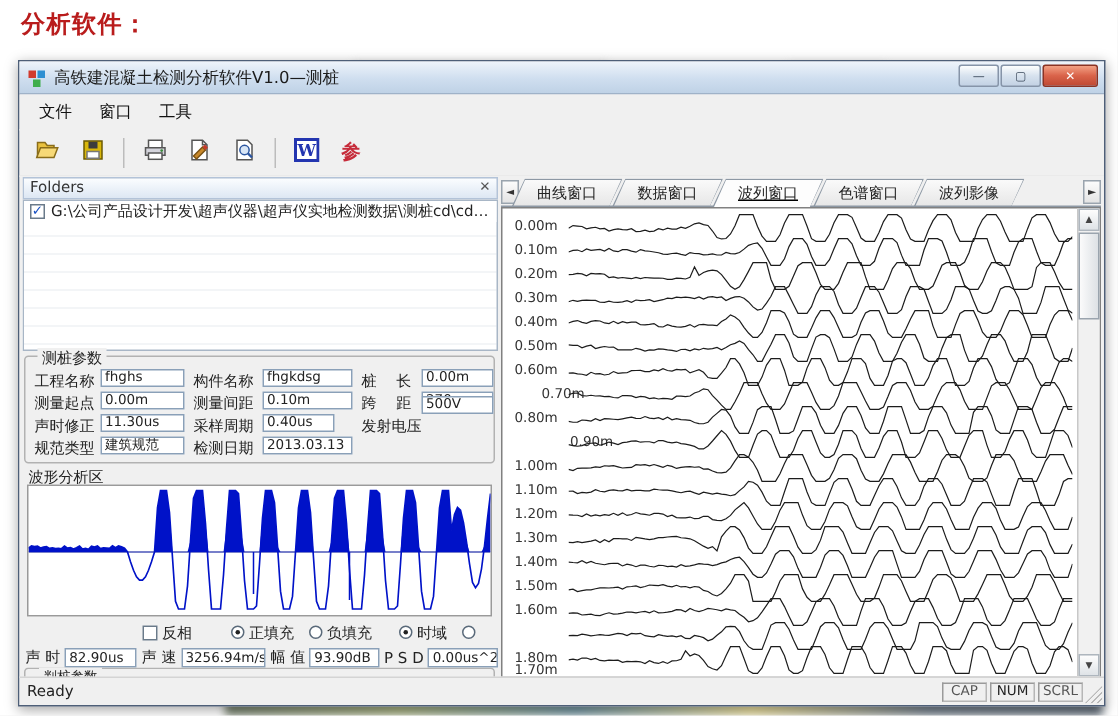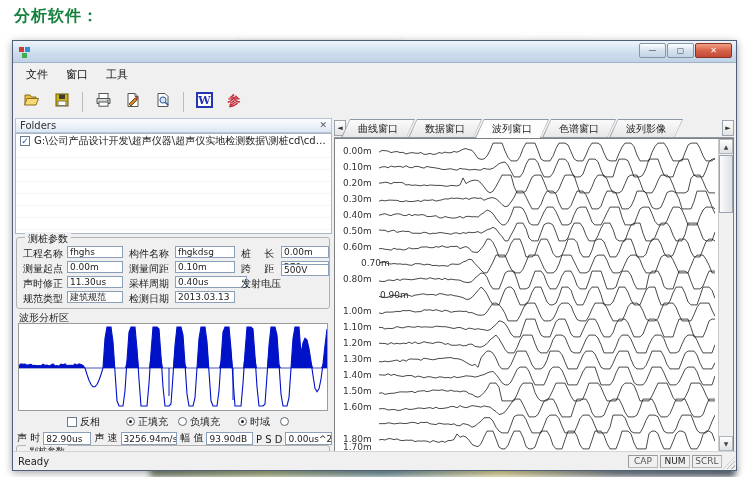--- a/index.html
+++ b/index.html
@@ -1,18 +1,18 @@
 <!DOCTYPE html>
 <html><head>
 <meta charset="utf-8">
 <style>
   html,body{margin:0;padding:0;}
   body{width:745px;height:477px;position:relative;background:#ffffff;overflow:hidden;
        font-family:"DejaVu Sans","Liberation Sans",sans-serif;-webkit-font-smoothing:antialiased;}
-  .heading{position:absolute;left:14px;top:6px;font-size:16px;font-weight:bold;color:#15803d;letter-spacing:1px;}
+  .heading{position:absolute;left:14px;top:6px;font-size:16px;font-weight:bold;color:#b91c1c;letter-spacing:1px;}
   
   .smudge{position:absolute;filter:blur(3px);opacity:.75;z-index:0;}
   .smudge.s1{left:235px;top:42px;width:170px;height:13px;background:#cfcfcf;}
   .smudge.s2{left:525px;top:43px;width:66px;height:11px;background:#d6d6d6;}
   .smudge.bottom{left:150px;top:467px;width:585px;height:10px;
     background:linear-gradient(90deg,#46563c,#7c8a4a,#3a6a7a,#d8c870,#405060,#2e3e4e);}
   
   .window{position:absolute;left:12px;top:40px;width:723px;height:429px;z-index:2;
     background:#f0f0f0;border:1px solid #4e5f78;box-shadow:0 2px 8px rgba(0,0,0,.35);}
   .titlebar{position:absolute;left:0;top:0;right:0;height:22px;
@@ -78,21 +78,21 @@
   .tab-arrow{position:absolute;top:2px;width:12px;height:16px;border:1px solid #9aa4ae;background:linear-gradient(#fcfcfc,#e4e4e4);
     font-size:7px;color:#333;display:flex;align-items:center;justify-content:center;box-sizing:border-box;}
   .tab-arrow.left{left:0;}
   .tab-arrow.right{right:0;}
   .tabs{position:absolute;left:14px;top:1px;height:19px;display:flex;}
   .tab{position:relative;height:19px;margin-left:-7px;clip-path:polygon(9px 0,100% 0,calc(100% - 9px) 100%,0 100%);
     background:#8d98a4;padding:1px 1px 0 1px;box-sizing:border-box;}
   .tab-inner{height:100%;clip-path:polygon(8px 0,100% 0,calc(100% - 8px) 100%,0 100%);
     background:linear-gradient(#fafafa,#e6e6e6);display:flex;align-items:center;justify-content:center;
     font-size:10px;color:#222;padding:0 16px;box-sizing:border-box;white-space:nowrap;}
-  .tab.active{z-index:3;}
+  .tab.active{z-index:3;text-decoration:underline;}
   .tab.active .tab-inner{background:#fdfdfd;}
   .strip-base{position:absolute;left:0;right:0;top:19px;height:1px;background:#8d98a4;z-index:1;}
   .wave-panel{position:absolute;left:0;top:20px;right:0;bottom:0;background:#fff;border:1px solid #808080;box-sizing:border-box;}
   .row-label{position:absolute;font-size:9px;color:#333;left:8px;}
   .wave-svg{position:absolute;left:44px;top:0;}
   .vscroll{position:absolute;top:0;right:0;width:15px;bottom:0;background:#f1f1f1;border-left:1px solid #c8c8c8;box-sizing:border-box;}
   .sbtn{position:absolute;left:0;width:14px;height:15px;border:1px solid #aeb6be;background:linear-gradient(#fdfdfd,#dfe3e7);
     box-sizing:border-box;font-size:6px;color:#444;display:flex;align-items:center;justify-content:center;}
   .sbtn.up{top:0;}
   .sbtn.down{bottom:0;}
@@ -117,20 +117,21 @@
 <div class="smudge s2"></div>
 <div class="smudge bottom"></div>
 
 <div class="window">
   <div class="titlebar">
     <span class="app-icon">
         <i class="a"></i>
         <i class="b"></i>
         <i class="c"></i>
       </span>
+    <span class="title-text">高铁建混凝土检测分析软件V1.0—测桩</span>
     <span class="win-buttons">
       <span class="wbtn">—</span>
       <span class="wbtn">▢</span>
       <span class="wbtn close">✕</span>
     </span>
   </div>
   <div class="menubar" id="menubar">
       <span class="menu-item">文件</span>
       <span class="menu-item">窗口</span>
       <span class="menu-item">工具</span>
@@ -210,42 +211,42 @@
           <span class="pinput pfield" style="left: 264px; top: 8px; width: 48px;">0.00m</span>
           <span class="plabel pfield" style="left: 6px; top: 24px; width: 42px; text-align: center;">测量起点</span>
           <span class="pinput pfield" style="left: 50px; top: 23px; width: 56px;">0.00m</span>
           <span class="plabel pfield" style="left: 112px; top: 24px; width: 44px;">测量间距</span>
           <span class="pinput pfield" style="left: 158px; top: 23px; width: 60px;">0.10m</span>
           <span class="plabel pfield" style="left: 224px; top: 24px; width: 40px;">跨　 距</span>
           <span class="pinput pfield" style="left: 264px; top: 23px; width: 48px;">270mm</span>
           <span class="plabel pfield" style="left: 6px; top: 39px; width: 42px;">声时修正</span>
           <span class="pinput pfield" style="left: 50px; top: 38px; width: 56px;">11.30us</span>
           <span class="plabel pfield" style="left: 112px; top: 39px; width: 44px;">采样周期</span>
-          <span class="pinput pfield" style="left: 158px; top: 38px; width: 72px;">0.40us</span>
+          <span class="pinput pfield" style="left: 158px; top: 38px; width: 48px;">0.40us</span>
           <span class="plabel pfield" style="left: 224px; top: 39px; width: 40px;">发射电压</span>
           <span class="pinput pfield" style="left: 264px; top: 26px; width: 48px;">500V</span>
           <span class="plabel pfield" style="left: 6px; top: 54px; width: 42px;">规范类型</span>
           <span class="pinput pfield" style="left: 50px; top: 53px; width: 56px;">建筑规范</span>
           <span class="plabel pfield" style="left: 112px; top: 54px; width: 44px;">检测日期</span>
           <span class="pinput pfield" style="left: 158px; top: 53px; width: 60px;">2013.03.13</span>
         </div>
 
       <div class="wavesec-label">波形分析区</div>
       <div class="chart">
         <svg id="main-chart" width="308" height="86">
             <line x1="0" y1="44" x2="308" y2="44" stroke="#4a55b8" stroke-width="1"></line>
             <path d="M0 44 L0.0 41.4 L2.0 39.9 L4.0 40.3 L6.0 40.1 L8.0 41.3 L10.0 40.7 L12.0 40.4 L14.0 41.6 L16.0 41.3 L18.0 41.7 L20.0 41.5 L22.0 41.8 L24.0 40.1 L26.0 41.4 L28.0 41.1 L30.0 42.0 L32.0 41.1 L34.0 40.0 L36.0 42.0 L38.0 41.6 L40.0 42.2 L42.0 40.1 L44.0 40.7 L46.0 39.9 L48.0 41.7 L50.0 41.2 L52.0 41.3 L54.0 41.6 L56.0 39.9 L58.0 41.1 L60.0 39.9 L62.0 40.5 L64.0 41.4 L66.0 44.0 L68.0 44.0 L70.0 44.0 L72.0 44.0 L74.0 44.0 L76.0 44.0 L78.0 44.0 L80.0 44.0 L82.0 44.0 L84.0 44.0 L86.0 14.4 L88.0 3.0 L90.0 3.0 L92.0 3.0 L94.0 17.8 L96.0 44.0 L98.0 44.0 L100.0 44.0 L102.0 44.0 L104.0 44.0 L106.0 44.0 L108.0 36.3 L110.0 8.1 L112.0 3.0 L114.0 3.0 L116.0 3.0 L118.0 25.0 L120.0 44.0 L122.0 44.0 L124.0 44.0 L126.0 44.0 L128.0 44.0 L130.0 44.0 L132.0 28.7 L134.0 3.0 L136.0 3.0 L138.0 3.0 L140.0 5.1 L142.0 32.4 L144.0 44.0 L146.0 44.0 L148.0 44.0 L150.0 44.0 L152.0 44.0 L154.0 44.0 L156.0 21.4 L158.0 3.0 L160.0 3.0 L162.0 3.0 L164.0 11.1 L166.0 40.1 L168.0 44.0 L170.0 44.0 L172.0 44.0 L174.0 44.0 L176.0 44.0 L178.0 44.0 L180.0 14.5 L182.0 3.0 L184.0 3.0 L186.0 3.0 L188.0 17.8 L190.0 44.0 L192.0 44.0 L194.0 44.0 L196.0 44.0 L198.0 44.0 L200.0 44.0 L202.0 36.3 L204.0 8.1 L206.0 3.0 L208.0 3.0 L210.0 3.0 L212.0 24.9 L214.0 44.0 L216.0 44.0 L218.0 44.0 L220.0 44.0 L222.0 44.0 L224.0 44.0 L226.0 28.7 L228.0 3.0 L230.0 3.0 L232.0 3.0 L234.0 5.0 L236.0 32.4 L238.0 44.0 L240.0 44.0 L242.0 44.0 L244.0 44.0 L246.0 44.0 L248.0 44.0 L250.0 21.4 L252.0 3.0 L254.0 3.0 L256.0 3.0 L258.0 11.1 L260.0 40.0 L262.0 44.0 L264.0 44.0 L266.0 44.0 L268.0 44.0 L270.0 44.0 L272.0 44.0 L274.0 14.5 L276.0 3.0 L278.0 3.0 L280.0 3.0 L282.0 29.6 L284.0 19.0 L286.0 14.2 L288.0 16.1 L290.0 24.5 L292.0 37.3 L294.0 44.0 L296.0 44.0 L298.0 44.0 L300.0 44.0 L302.0 44.0 L304.0 39.9 L306.0 21.5 L308.0 5.0 L308 44 Z" fill="#0012c8" stroke="none"></path>
             <path d="M0.0 41.4 L2.0 39.9 L4.0 40.3 L6.0 40.1 L8.0 41.3 L10.0 40.7 L12.0 40.4 L14.0 41.6 L16.0 41.3 L18.0 41.7 L20.0 41.5 L22.0 41.8 L24.0 40.1 L26.0 41.4 L28.0 41.1 L30.0 42.0 L32.0 41.1 L34.0 40.0 L36.0 42.0 L38.0 41.6 L40.0 42.2 L42.0 40.1 L44.0 40.7 L46.0 39.9 L48.0 41.7 L50.0 41.2 L52.0 41.3 L54.0 41.6 L56.0 39.9 L58.0 41.1 L60.0 39.9 L62.0 40.5 L64.0 41.4 L66.0 44.0 L68.0 50.5 L70.0 56.2 L72.0 60.5 L74.0 62.7 L76.0 62.7 L78.0 60.5 L80.0 56.2 L82.0 50.5 L84.0 44.0 L86.0 14.4 L88.0 3.0 L90.0 3.0 L92.0 3.0 L94.0 17.8 L96.0 47.9 L98.0 76.8 L100.0 82.0 L102.0 82.0 L104.0 82.0 L106.0 66.7 L108.0 36.3 L110.0 8.1 L112.0 3.0 L114.0 3.0 L116.0 3.0 L118.0 25.0 L120.0 55.5 L122.0 82.0 L124.0 82.0 L126.0 82.0 L128.0 82.0 L130.0 59.3 L132.0 28.7 L134.0 3.0 L136.0 3.0 L138.0 3.0 L140.0 5.1 L142.0 32.4 L144.0 63.0 L146.0 82.0 L148.0 82.0 L150.0 82.0 L152.0 80.0 L154.0 51.8 L156.0 21.4 L158.0 3.0 L160.0 3.0 L162.0 3.0 L164.0 11.1 L166.0 40.1 L168.0 70.1 L170.0 82.0 L172.0 82.0 L174.0 82.0 L176.0 73.6 L178.0 44.0 L180.0 14.5 L182.0 3.0 L184.0 3.0 L186.0 3.0 L188.0 17.8 L190.0 47.8 L192.0 76.8 L194.0 82.0 L196.0 82.0 L198.0 82.0 L200.0 66.7 L202.0 36.3 L204.0 8.1 L206.0 3.0 L208.0 3.0 L210.0 3.0 L212.0 24.9 L214.0 55.5 L216.0 82.0 L218.0 82.0 L220.0 82.0 L222.0 82.0 L224.0 59.4 L226.0 28.7 L228.0 3.0 L230.0 3.0 L232.0 3.0 L234.0 5.0 L236.0 32.4 L238.0 63.0 L240.0 82.0 L242.0 82.0 L244.0 82.0 L246.0 80.0 L248.0 51.8 L250.0 21.4 L252.0 3.0 L254.0 3.0 L256.0 3.0 L258.0 11.1 L260.0 40.0 L262.0 70.1 L264.0 82.0 L266.0 82.0 L268.0 82.0 L270.0 73.6 L272.0 44.1 L274.0 14.5 L276.0 3.0 L278.0 3.0 L280.0 3.0 L282.0 29.6 L284.0 19.0 L286.0 14.2 L288.0 16.1 L290.0 24.5 L292.0 37.3 L294.0 51.7 L296.0 64.3 L298.0 67.8 L300.0 64.9 L302.0 55.2 L304.0 39.9 L306.0 21.5 L308.0 5.0 " fill="none" stroke="#0012c8" stroke-width="1.1"></path>
             <line x1="150" y1="44" x2="150" y2="72" stroke="#0012c8" stroke-width="1"></line>
             <line x1="214" y1="44" x2="214" y2="76" stroke="#0012c8" stroke-width="1"></line>
           </svg>
       </div>
 
       <div class="controls" id="wave-controls">
-          <span class="ctl" style="margin-left: 52px;">
+          <span class="ctl" style="margin-left: 80px;">
             <span class="cbx"></span>
             <span>反相</span>
           </span>
           <span class="ctl" style="margin-left: 26px;">
             <span class="radio sel"></span>
             <span>正填充</span>
           </span>
           <span class="ctl" style="margin-left: 10px;">
             <span class="radio"></span>
             <span>负填充</span>

